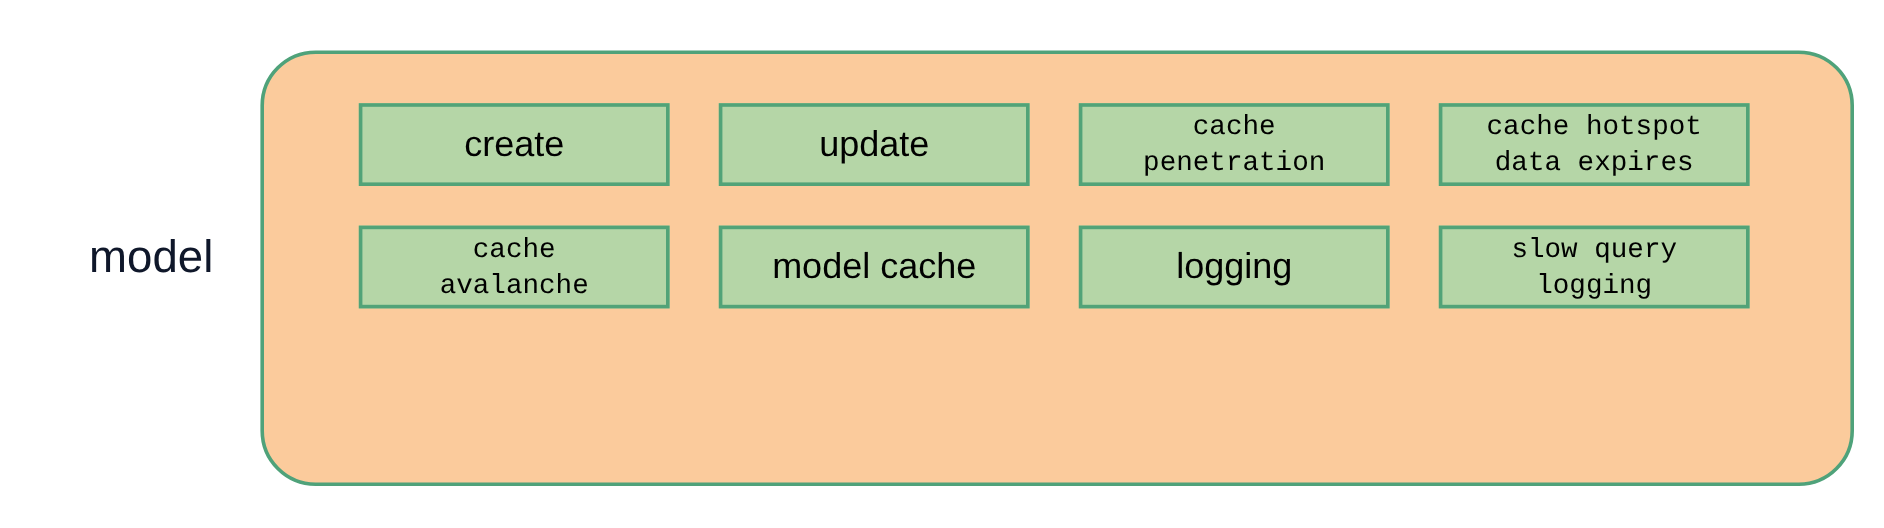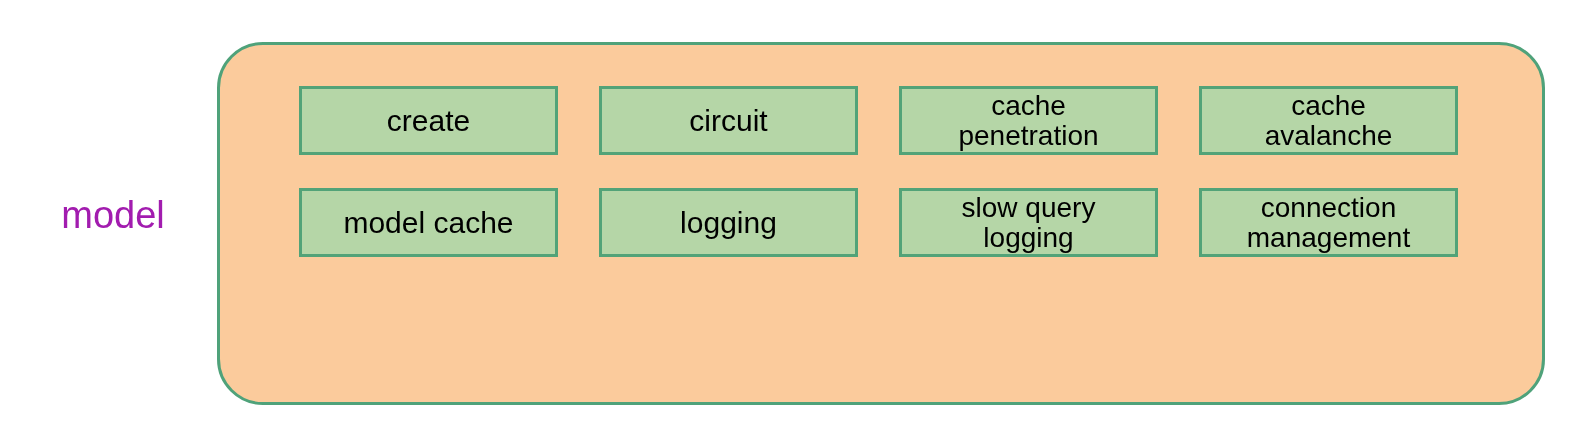--- a/index.html
+++ b/index.html
@@ -18,27 +18,27 @@
   #canvas {
     position: relative;
     width: 1570px;
     height: 440px;
     background: #ffffff;
   }
 
   
   .side-label {
     position: absolute;
-    left: 18px;
+    left: 31px;
     top: 192px;
     width: 190px;
     text-align: center;
     font-size: 38px;
     line-height: 46px;
-    color: #a21caf;
+    color: #0f172a;
     white-space: nowrap;
   }
 
   
   .group-box {
     position: absolute;
     left: 217px;
     top: 42px;
     width: 1328px;
     height: 363px;
@@ -78,69 +78,70 @@
     display: block;
     white-space: pre-line;
   }
 
   .cell.single .label {
     font-size: 30px;
     line-height: 34px;
   }
 
   .cell.multi .label {
-    font-size: 28px;
+    font-size: 23px;
     line-height: 30px;
+    font-family: Liberation Mono, monospace;
   }
 </style>
 </head>
 <body>
 
 <div id="canvas">
 
   <div class="side-label">model</div>
 
   <div class="group-box"></div>
 
   <div class="grid">
 
     <div class="cell single">
       <span class="label">create</span>
     </div>
 
 
     <div class="cell single">
-      <span class="label">circuit</span>
+      <span class="label">update</span>
     </div>
 
 
     <div class="cell multi">
       <span class="label">cache
 penetration</span>
     </div>
 
+    <div class="cell multi">
+      <span class="label">cache hotspot
+data expires</span>
+    </div>
 
     <div class="cell multi">
       <span class="label">cache
 avalanche</span>
     </div>
 
     <div class="cell single">
       <span class="label">model cache</span>
     </div>
 
     <div class="cell single">
       <span class="label">logging</span>
     </div>
 
     <div class="cell multi">
       <span class="label">slow query
 logging</span>
     </div>
 
 
-    <div class="cell multi">
-      <span class="label">connection
-management</span>
-    </div>
 
   </div>
 </div>
 
 </body></html>

